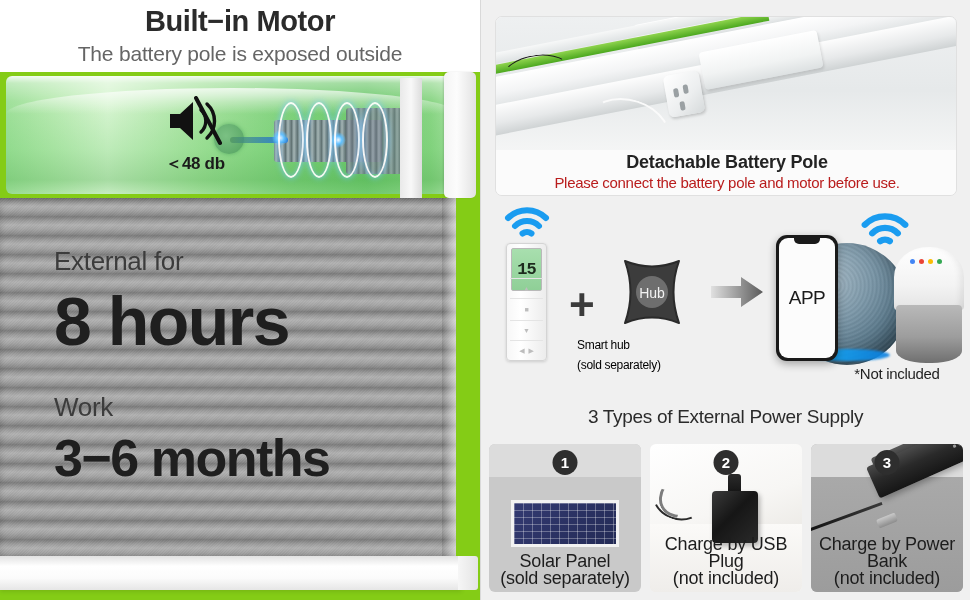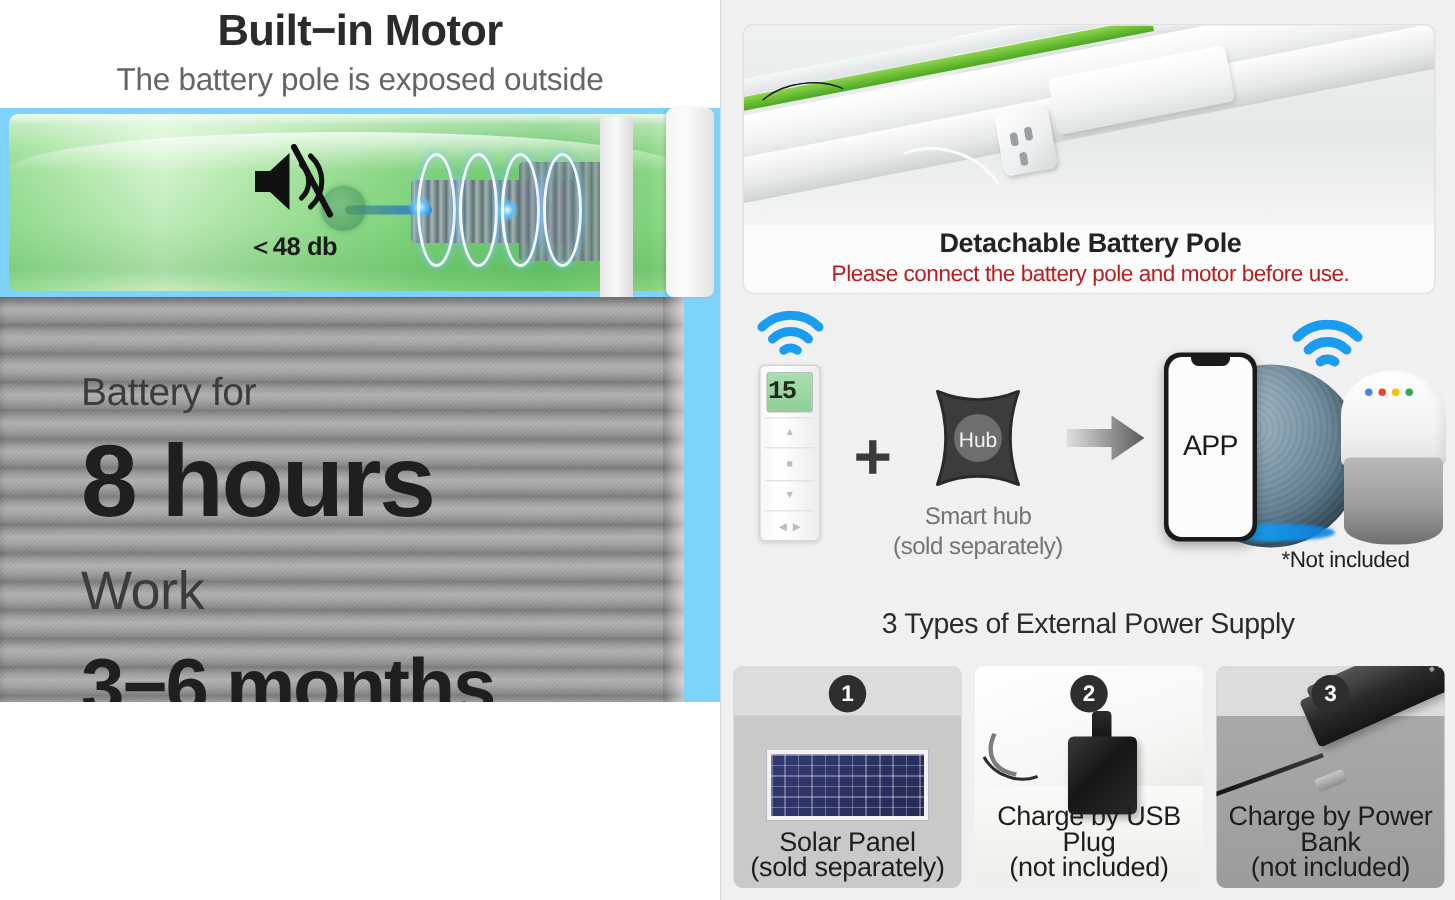--- a/index.html
+++ b/index.html
@@ -6,22 +6,22 @@
   html, body {
     width: 970px; height: 600px;
     font-family: "Liberation Sans", sans-serif;
     background: #ffffff;
     overflow: hidden;
   }
   #page { position: relative; width: 970px; height: 600px; background: #fff; }
 
   
   #left-panel {
-    position: absolute; left: 0; top: 0; width: 480px; height: 468px;
-    background: #7dd3fc; overflow: hidden;
+    position: absolute; left: 0; top: 0; width: 480px; height: 600px;
+    background: #84cc16; overflow: hidden;
   }
   #left-header {
     position: absolute; left: 0; top: 0; width: 480px; height: 72px;
     background: #fff; text-align: center;
   }
   #headline {
     font-size: 29px; font-weight: bold; color: #2b2b2b;
     letter-spacing: -0.4px; line-height: 38px; padding-top: 2px;
   }
   #subheadline {
@@ -136,21 +136,21 @@
   #bottom-rail-cap {
     position: absolute; right: 2px; top: 556px; width: 20px; height: 34px;
     background: linear-gradient(to right,#f6f6f6,#e4e4e4);
     border-radius: 0 3px 3px 0;
   }
 
   
   .fab-text { position: absolute; left: 54px; color: #2a2a2a; }
   #charging-label { top: 246px; font-size: 26px; color: #3c3c3c; letter-spacing: -0.3px; }
   #charging-value { top: 282px; font-size: 68px; font-weight: bold; color: #1f1f1f; letter-spacing: -1.5px; }
-  #work-label { top: 373px; font-size: 36px; color: #3c3c3c; letter-spacing: -0.3px; }
+  #work-label { top: 392px; font-size: 26px; color: #3c3c3c; letter-spacing: -0.3px; }
   #work-value { top: 428px; font-size: 52px; font-weight: bold; color: #1f1f1f; letter-spacing: -1.5px; }
   #work-note { top: 490px; font-size: 19px; color: #3a3a3a; letter-spacing: -0.3px; }
 
   
   #divider {
     position: absolute; left: 480px; top: 0; width: 1px; height: 600px;
     background: #d9d9d9;
   }
 
   
@@ -232,24 +232,24 @@
   
   #hub-row { position: absolute; left: 0; top: 205px; width: 489px; height: 190px; }
 
   #remote {
     position: absolute; left: 25px; top: 38px; width: 41px; height: 118px;
     background: linear-gradient(to right,#f7f7f7,#ffffff 35%,#ececec);
     border: 1px solid #d4d4d4; border-radius: 4px;
     box-shadow: 0 1px 3px rgba(0,0,0,0.15);
   }
   #remote-lcd {
-    position: absolute; left: 4px; top: 4px; width: 31px; height: 27px;
+    position: absolute; left: 4px; top: 4px; width: 31px; height: 43px;
     background: linear-gradient(to bottom,#a8dfae,#8fcf97);
     border: 1px solid #b9b9b9; border-radius: 2px;
-    display: flex; align-items: center; justify-content: flex-start;
+    display: flex; align-items: center; justify-content: center;
   }
   #lcd-num {
     font-family: "Liberation Mono", monospace;
     font-size: 17px; font-weight: bold; color: #1d2a1d; letter-spacing: -1px;
   }
   .remote-btn {
     position: absolute; left: 3px; width: 33px;
     border-top: 1px solid #e4e4e4;
     display: flex; align-items: center; justify-content: center;
     font-size: 7px; color: #bdbdbd;
@@ -257,22 +257,22 @@
   #wifi-remote { position: absolute; left: 23px; top: 2px; }
 
   #plus-sign {
     position: absolute; left: 88px; top: 78px;
     font-size: 44px; font-weight: bold; color: #3b3b3b; line-height: 1;
   }
   #hub-icon {
     position: absolute; left: 132px; top: 50px; width: 78px; height: 74px;
   }
   #hub-label {
-    position: absolute; left: 96px; top: 130px; width: 150px; text-align: center;
-    font-size: 16px; color: #737373; line-height: 20px; letter-spacing: -0.3px;
+    position: absolute; left: 96px; top: 130px; width: 150px; 
+    font-size: 12px; color: #000000; line-height: 20px; letter-spacing: -0.3px;
   }
   #arrow { position: absolute; left: 230px; top: 72px; }
 
   #devices { position: absolute; left: 295px; top: 8px; width: 190px; height: 175px; padding-left: 24px; }
   #echo-ball {
     position: absolute; left: 10px; top: 30px; width: 122px; height: 122px;
     border-radius: 50%;
     background:
       radial-gradient(circle at 32% 28%, #a9bdc9 0%, #7b97a8 38%, #4d6d80 72%, #2e4a5c 100%);
     box-shadow: inset -6px -8px 18px rgba(0,0,0,0.35);
@@ -471,21 +471,21 @@
       </div>
     </div>
 
     <div id="fabric">
       <div id="fabric-noise"></div>
       <div id="fabric-right-edge"></div>
     </div>
     <div id="bottom-rail"></div>
     <div id="bottom-rail-cap"></div>
 
-    <div class="fab-text" id="charging-label">Battery for</div>
+    <div class="fab-text" id="charging-label">External for</div>
     <div class="fab-text" id="charging-value">8 hours</div>
     <div class="fab-text" id="work-label">Work</div>
     <div class="fab-text" id="work-value">3−6 months</div>
   </div>
 
   <div id="divider"></div>
 
   <div id="right-panel">
 
     <div id="pole-card">

